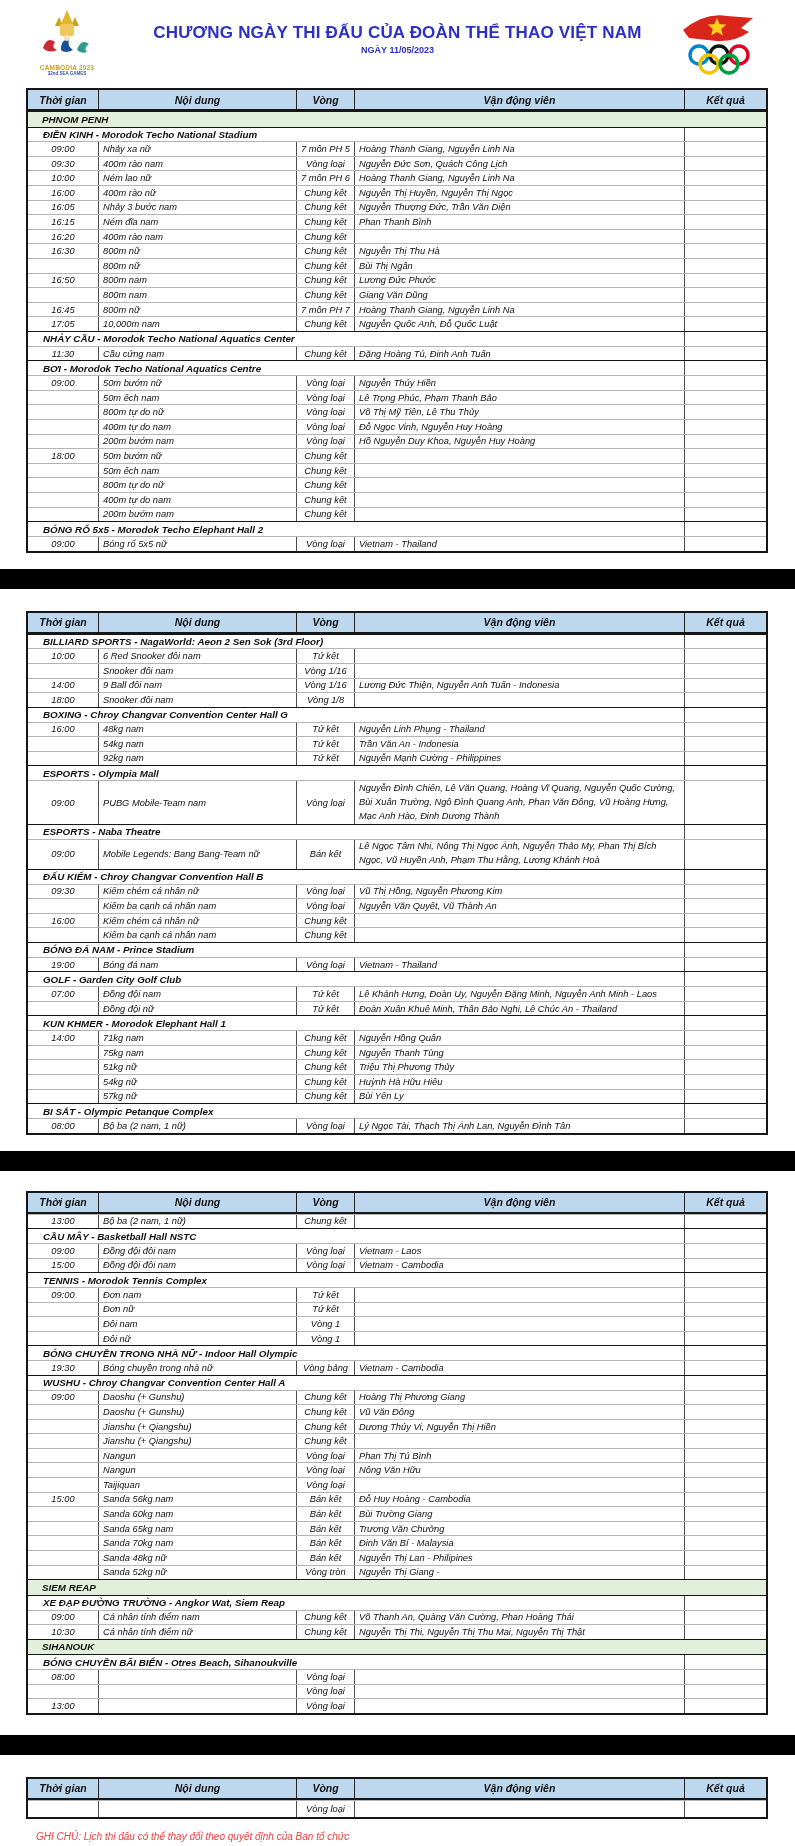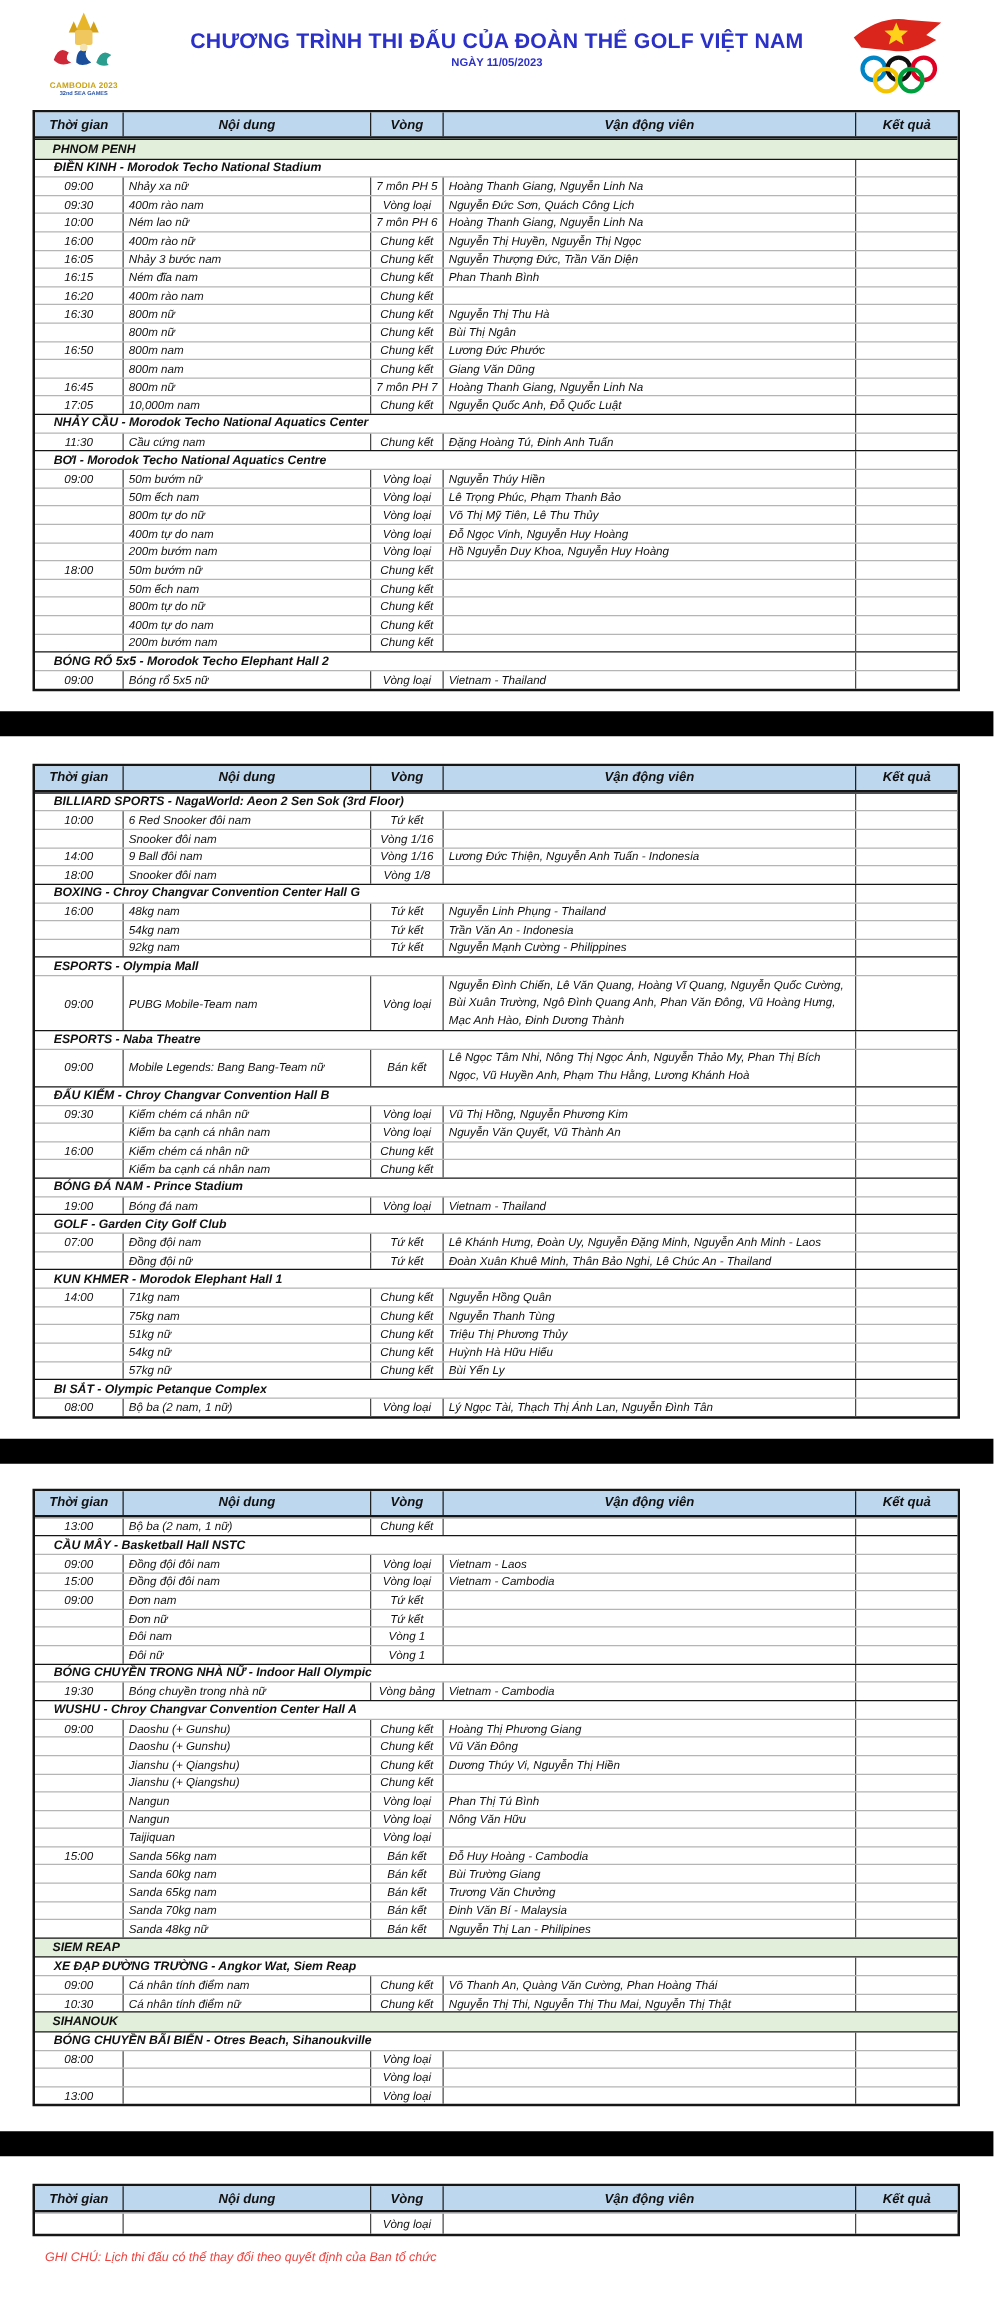--- a/index.html
+++ b/index.html
@@ -55,21 +55,21 @@
         <rect x="23" y="16" width="14" height="12" rx="2" fill="#f0c75e"></rect>
         <path d="M6 40 Q10 28 18 34 Q14 40 20 42 Q12 46 6 40Z" fill="#ce2939"></path>
         <path d="M24 42 Q24 30 32 32 Q30 38 36 42 Q28 46 24 42Z" fill="#1b4f9c"></path>
         <path d="M40 42 Q44 30 52 36 Q46 40 50 44 Q44 46 40 42Z" fill="#2a9d8f"></path>
         <circle cx="30" cy="30" r="3" fill="#f4e3b0"></circle>
       </svg>
       <div class="l1">CAMBODIA 2023</div>
       <div class="l2">32nd SEA GAMES</div>
     </div>
 
-    <div class="title">CHƯƠNG TRÌNH THI ĐẤU CỦA ĐOÀN THỂ GOLF VIỆT NAM</div>
+    <div class="title">CHƯƠNG NGÀY THI ĐẤU CỦA ĐOÀN THỂ THAO VIỆT NAM</div>
     <div class="dateline">NGÀY 11/05/2023</div>
 
     <div class="logoR">
       <svg width="105" height="74" viewBox="0 0 105 74">
         <path d="M18 22 Q40 4 62 8 L88 10 L76 20 L84 24 Q70 34 52 33 L24 30 Z" fill="#da251d"></path>
         <path d="M52 10 l2.6 6.2 6.8 0.4 -5.2 4.3 1.7 6.6 -5.9 -3.6 -5.9 3.6 1.7 -6.6 -5.2 -4.3 6.8 -0.4 Z" fill="#ffd11a"></path>
         <g fill="none" stroke-width="3.4">
           <circle cx="34" cy="47" r="9" stroke="#0085c7"></circle>
           <circle cx="54" cy="47" r="9" stroke="#111111"></circle>
           <circle cx="74" cy="47" r="9" stroke="#df0024"></circle>
@@ -514,20 +514,24 @@
         <div class="c ath">Vietnam - Laos</div>
         <div class="c res"></div>
       </div>
       <div class="trow event">
         <div class="c time">15:00</div>
         <div class="c content">Đồng đội đôi nam</div>
         <div class="c round">Vòng loại</div>
         <div class="c ath">Vietnam - Cambodia</div>
         <div class="c res"></div>
       </div>
+      <div class="trow section">
+        <div class="c label">TENNIS - Morodok Tennis Complex</div>
+        <div class="c res"></div>
+      </div>
       <div class="trow event">
         <div class="c time">09:00</div>
         <div class="c content">Đơn nam</div>
         <div class="c round">Tứ kết</div>
         <div class="c ath"></div>
         <div class="c res"></div>
       </div>
       <div class="trow event">
         <div class="c time"></div>
         <div class="c content">Đơn nữ</div>
@@ -639,20 +643,27 @@
         <div class="c content">Sanda 70kg nam</div>
         <div class="c round">Bán kết</div>
         <div class="c ath">Đinh Văn Bí - Malaysia</div>
         <div class="c res"></div>
       </div>
       <div class="trow event">
         <div class="c time"></div>
         <div class="c content">Sanda 48kg nữ</div>
         <div class="c round">Bán kết</div>
         <div class="c ath">Nguyễn Thị Lan - Philipines</div>
+        <div class="c res"></div>
+      </div>
+      <div class="trow event">
+        <div class="c time"></div>
+        <div class="c content">Sanda 52kg nữ</div>
+        <div class="c round">Vòng tròn</div>
+        <div class="c ath">Nguyễn Thị Giang -</div>
         <div class="c res"></div>
       </div>
       <div class="trow city">SIEM REAP</div>
       <div class="trow section">
         <div class="c label">XE ĐẠP ĐƯỜNG TRƯỜNG - Angkor Wat, Siem Reap</div>
         <div class="c res"></div>
       </div>
       <div class="trow event">
         <div class="c time">09:00</div>
         <div class="c content">Cá nhân tính điểm nam</div>

